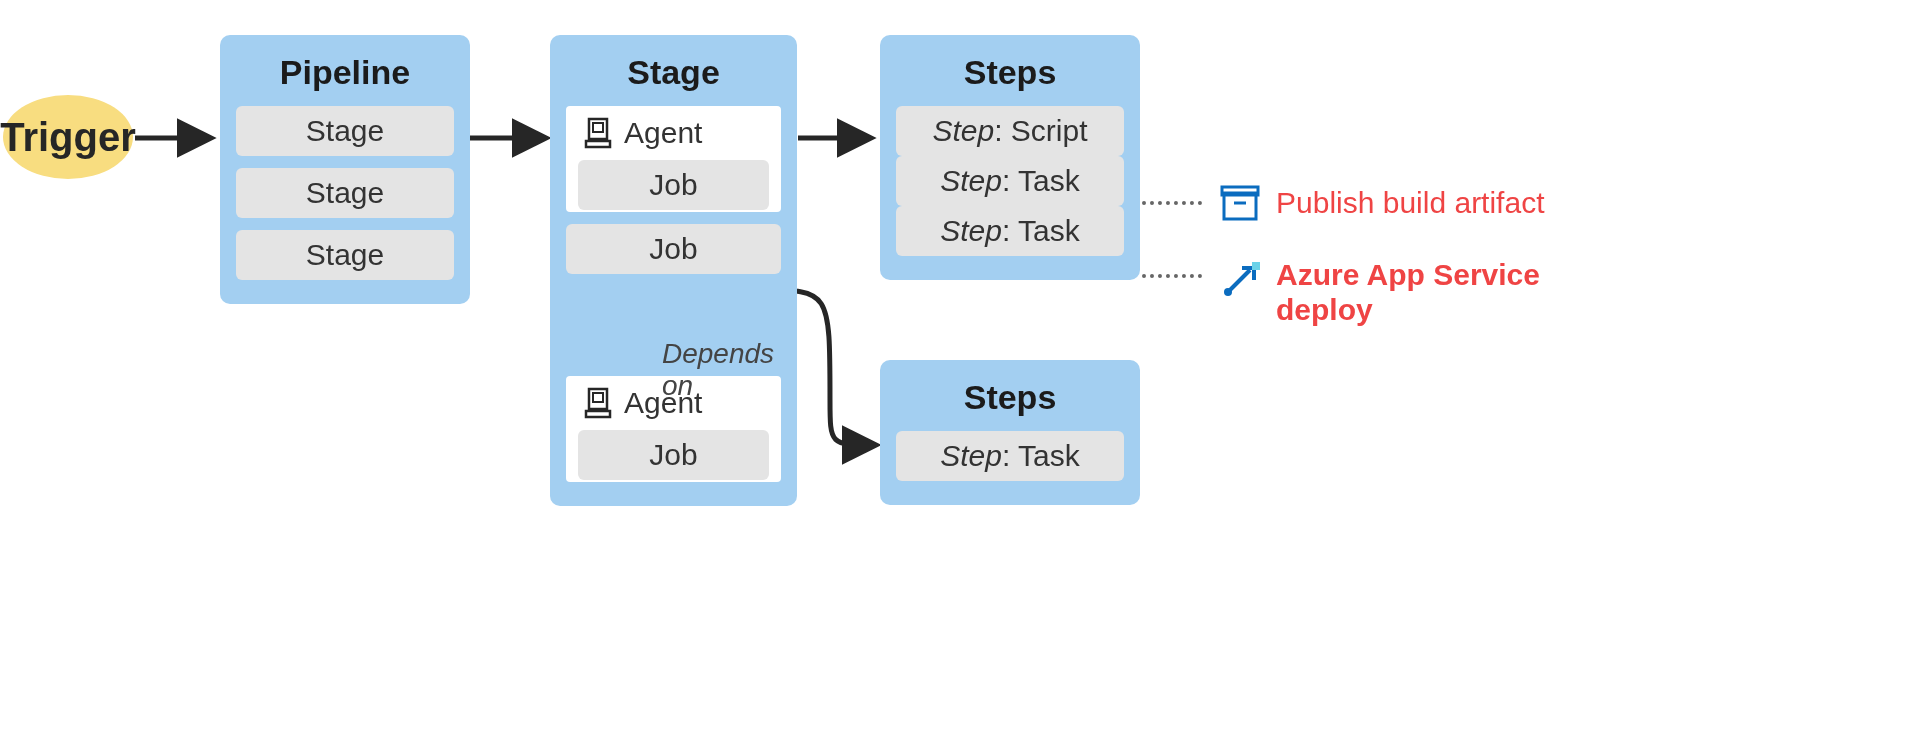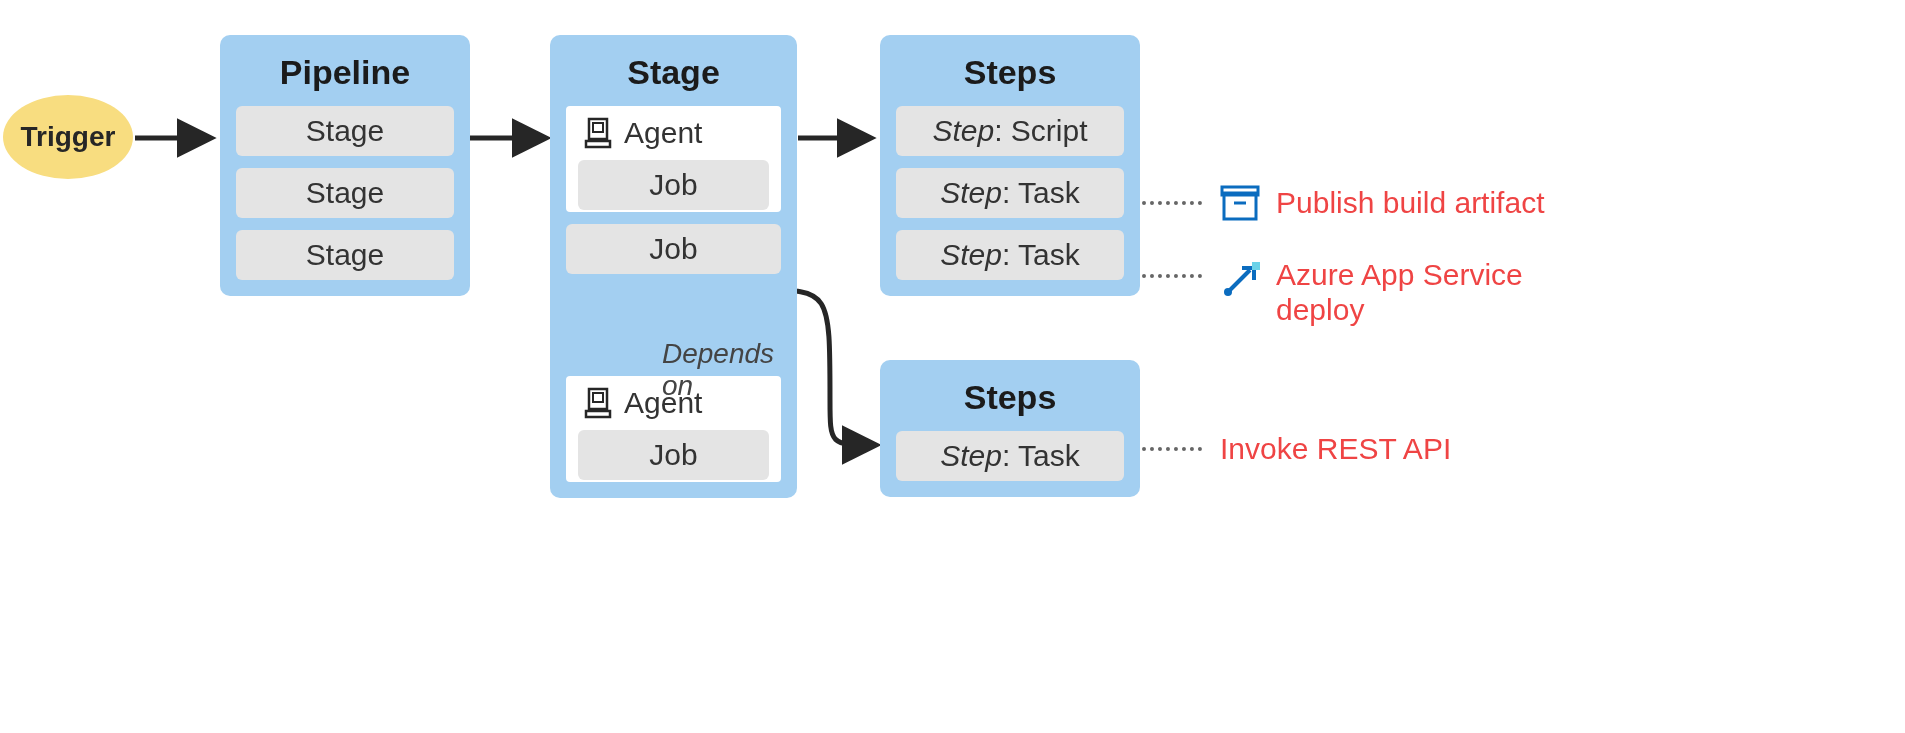--- a/index.html
+++ b/index.html
@@ -15,29 +15,29 @@
   .canvas { position: relative; width: 1905px; height: 733px; }
 
   
   .trigger {
     position: absolute;
     left: 3px; top: 95px;
     width: 130px; height: 84px;
     background: #f8dd80;
     border-radius: 50% 50% 50% 50% / 50% 50% 50% 50%;
     display: flex; align-items: center; justify-content: center;
-    font-size: 28px; font-weight: 700;
+    font-size: 40px; font-weight: 700;
   }
 
   
   .panel {
     position: absolute;
     background: #a3cff1;
     border-radius: 10px;
-    padding: 18px 16px 16px 16px;
+    padding: 18px 16px 24px 16px;
   }
   .panel-title {
     text-align: center;
     font-size: 34px;
     font-weight: 700;
     margin-bottom: 14px;
     color: #1b1b1b;
   }
   .gray-item, .white-item {
     border-radius: 6px;
@@ -57,21 +57,20 @@
   }
   .agent-group .agent-row .agent-icon { margin-right: 12px; }
   .agent-group .gray-item { margin-bottom: 8px; }
 
   .step-row {
     background: #e4e4e4;
     border-radius: 6px;
     padding: 8px 12px;
     font-size: 30px;
     color: #333;
-    margin-bottom: 12px;
     text-align: center;
   }
   .step-row .italic { font-style: italic; }
 
   
   .annot {
     position: absolute;
     display: flex;
     align-items: center;
     font-size: 30px;
@@ -195,31 +194,27 @@
     <span class="icon-box">
       <svg width="40" height="40" viewBox="0 0 40 40">
         <rect x="4" y="10" width="32" height="26" fill="none" stroke="#0b6cbf" stroke-width="3"></rect>
         <rect x="2" y="4" width="36" height="8" fill="none" stroke="#0b6cbf" stroke-width="3"></rect>
         <line x1="14" y1="20" x2="26" y2="20" stroke="#0b6cbf" stroke-width="3"></line>
       </svg>
     </span>
     <span>Publish build artifact</span>
   </div>
 
-  <div class="annot" style="left:1142px; top:258px; align-items:flex-start;">
+  <div class="annot" style="left:1142px; top:258px; align-items:flex-start;font-weight:bold;">
     <div class="dots" style="margin-top:16px"></div>
     <span class="icon-box" style="margin-top:2px">
       <svg width="40" height="40" viewBox="0 0 40 40">
         <circle cx="8" cy="32" r="4" fill="#0b6cbf"></circle>
         <line x1="10" y1="30" x2="30" y2="10" stroke="#0b6cbf" stroke-width="4"></line>
         <path d="M22 8 L34 8 L34 20" fill="none" stroke="#0b6cbf" stroke-width="4"></path>
         <rect x="32" y="2" width="8" height="8" fill="#6bd2e8"></rect>
       </svg>
     </span>
     <span style="max-width:320px; line-height:1.15">Azure App Service deploy</span>
   </div>
 
-  <div class="annot" style="left:1142px; top:432px;">
-    <div class="dots"></div>
-    <span>Invoke REST API</span>
-  </div>
 
 </div>
 
 </body></html>

